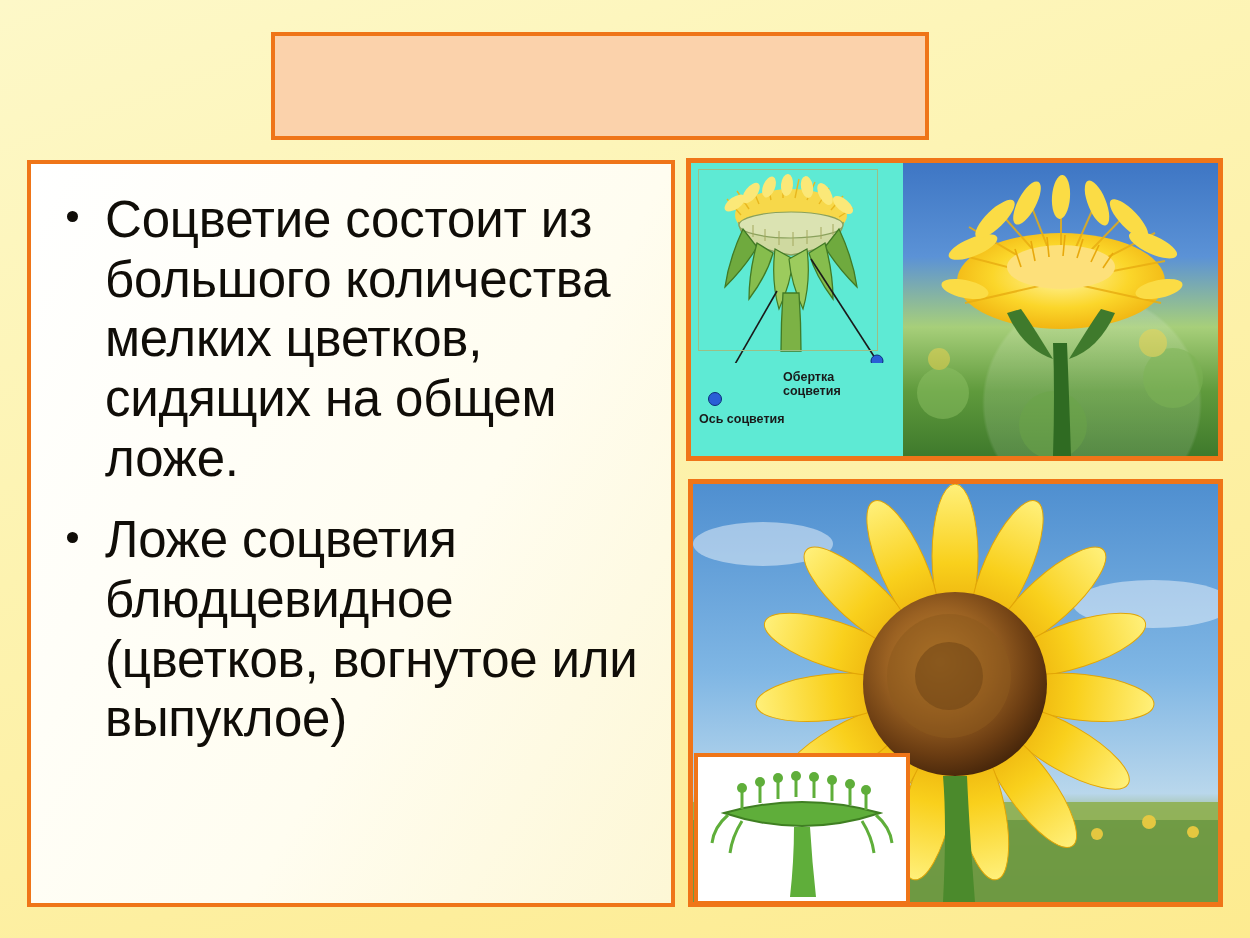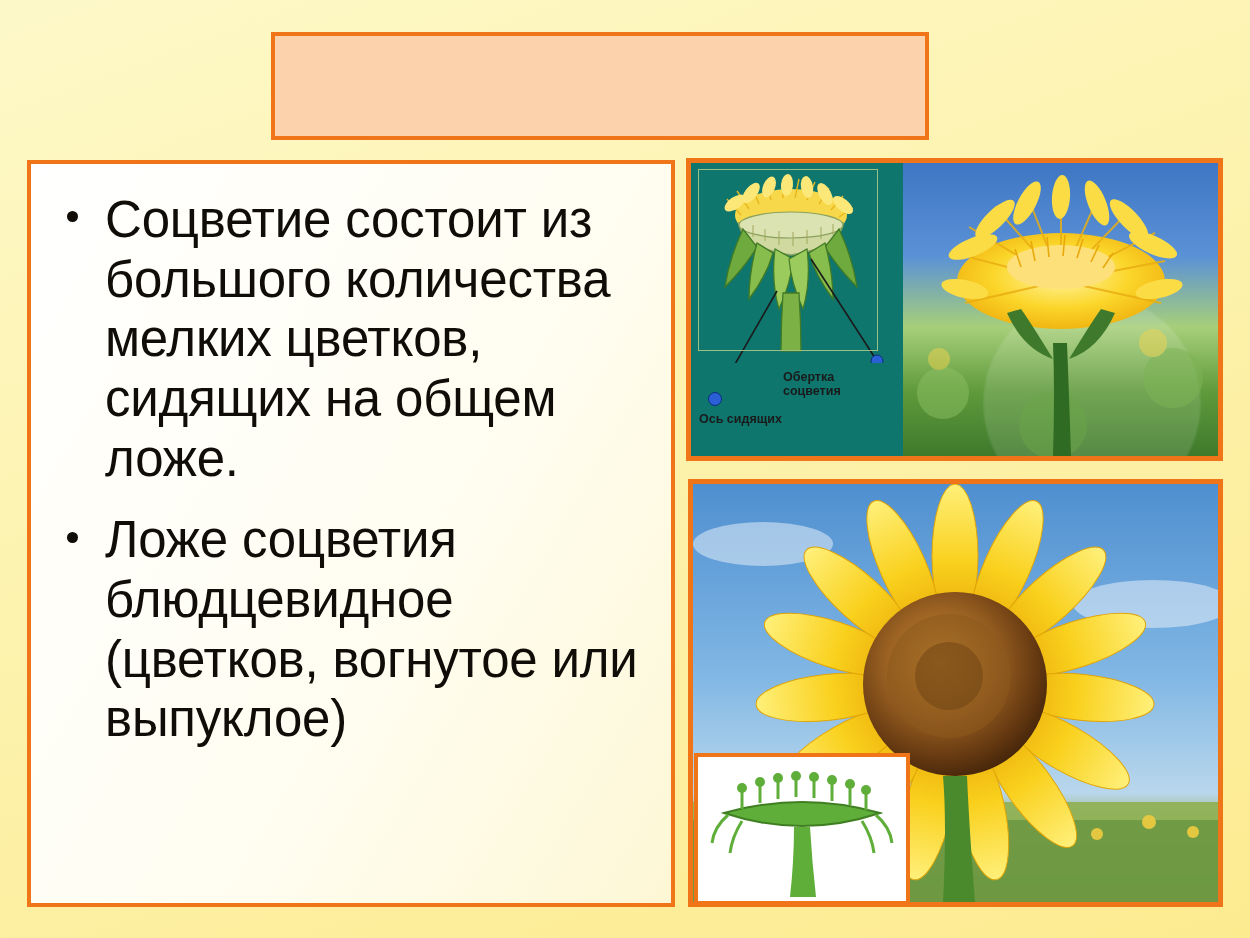--- a/index.html
+++ b/index.html
@@ -111,21 +111,21 @@
     background: #ffffff;
     overflow: hidden;
   }
 
   
   .diagram {
     position: absolute;
     left: 0; top: 0;
     width: 212px;
     height: 293px;
-    background: #0f766e;
+    background: #5eead4;
   }
   .diagram .frame {
     position: absolute;
     left: 7px; top: 6px;
     width: 180px; height: 182px;
     border: 1px solid #9bbf86;
     box-sizing: border-box;
   }
   .diagram .lbl {
     position: absolute;
@@ -241,21 +241,21 @@
         </g>
         <circle cx="186" cy="198" r="6" fill="#2a5fd6" stroke="#0b2e7a" stroke-width="1"></circle>
       </svg>
 
       <svg width="40" height="40" viewBox="0 0 40 40" style="position:absolute;left:4px;top:216px">
         <circle cx="20" cy="20" r="6.5" fill="#2a5fd6" stroke="#0b2e7a" stroke-width="1"></circle>
       </svg>
 
       <span class="lbl lbl-obertka">Обертка
 соцветия</span>
-      <span class="lbl lbl-os">Ось сидящих</span>
+      <span class="lbl lbl-os">Ось соцветия</span>
     </div>
 
     <div class="photo-dandelion">
       <svg width="315" height="293" viewBox="0 0 315 293">
         <defs>
           <radialGradient id="dgrad" cx="50%" cy="45%" r="60%">
             <stop offset="0%" stop-color="#fff4a0"></stop>
             <stop offset="55%" stop-color="#fbd62a"></stop>
             <stop offset="100%" stop-color="#efae0d"></stop>
           </radialGradient>

